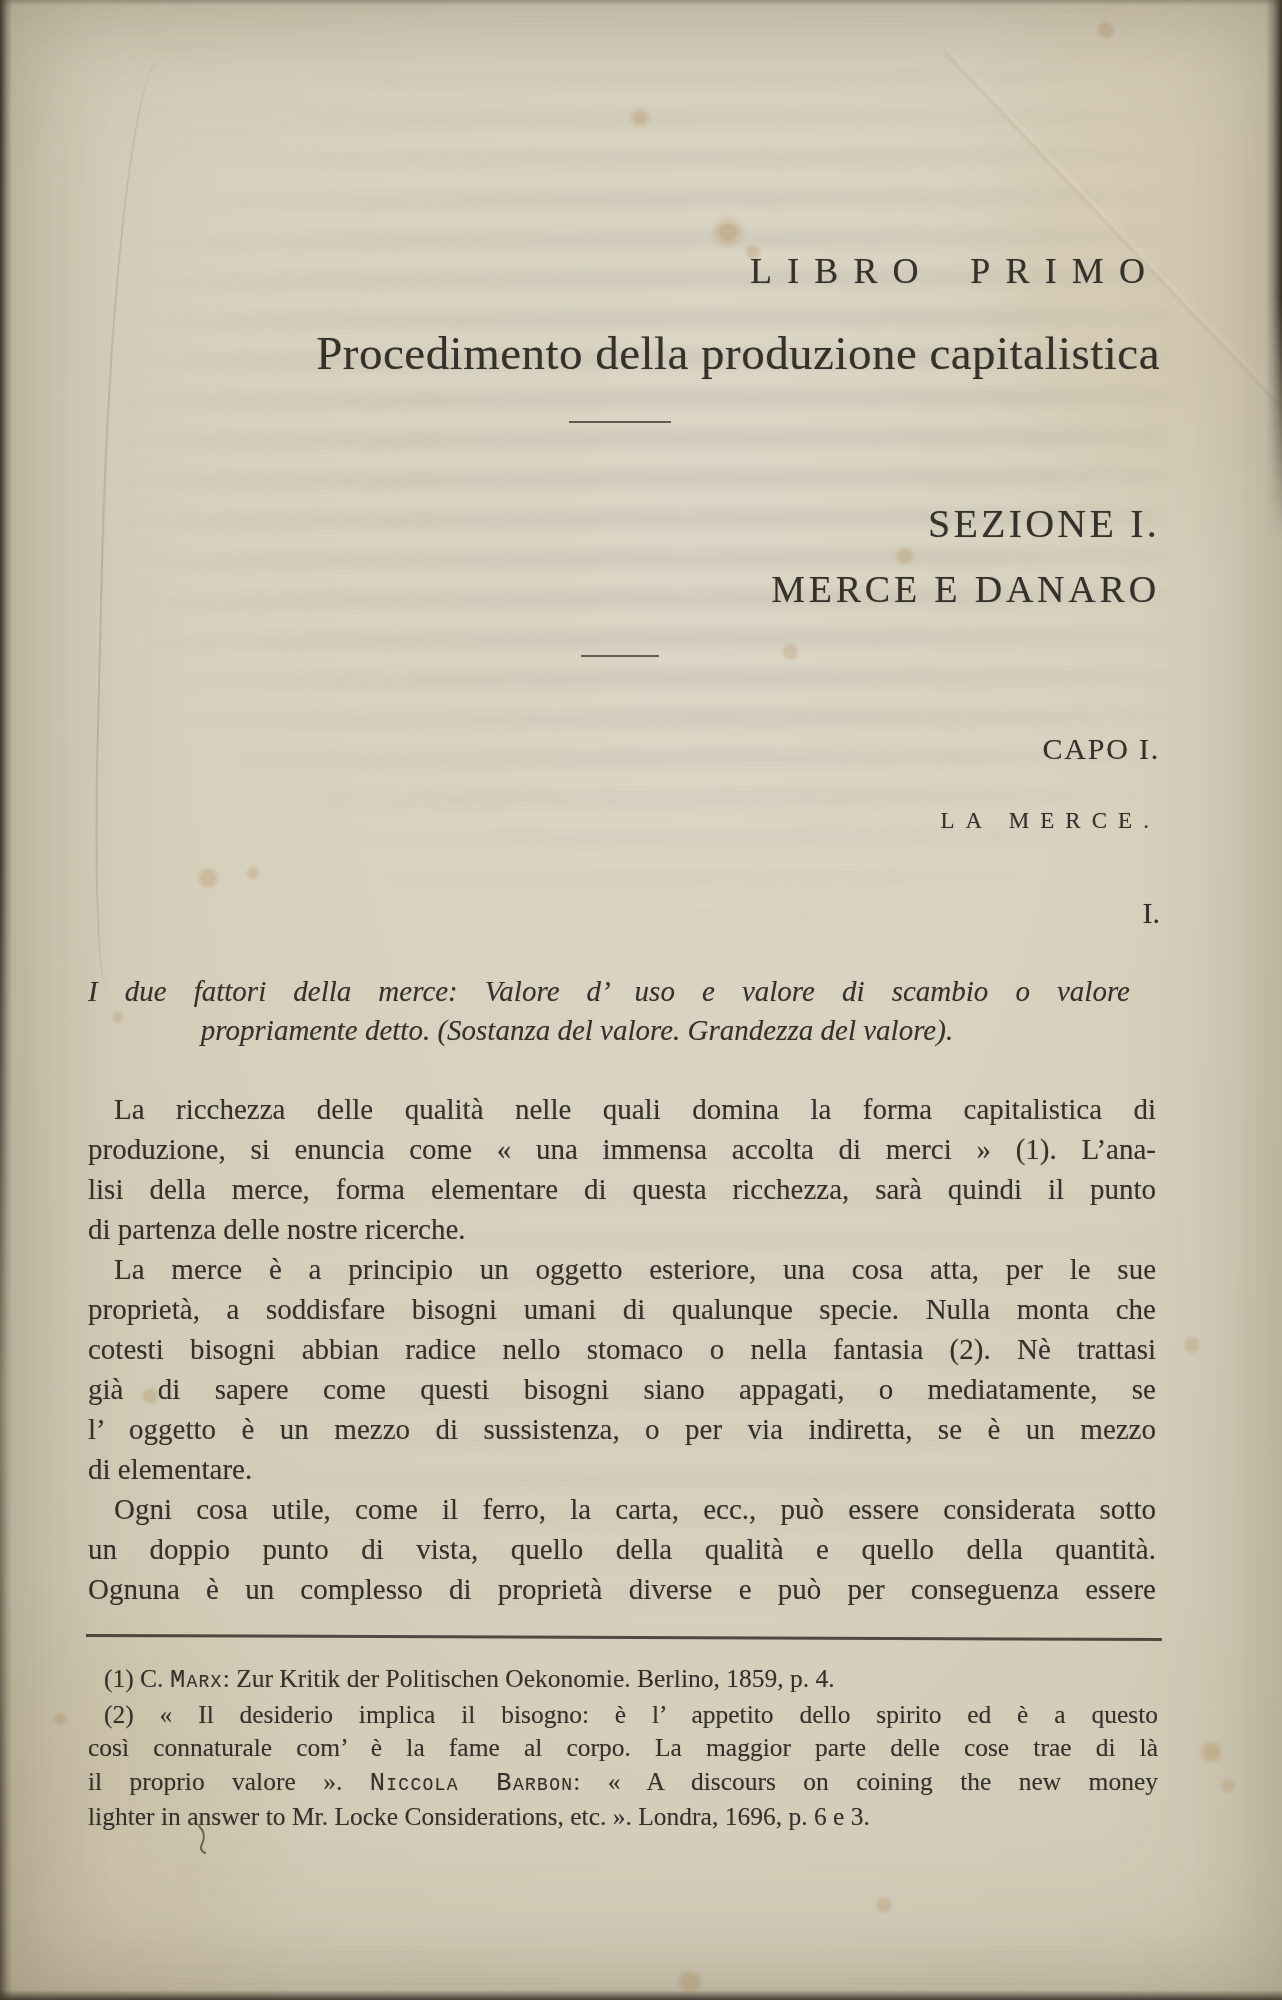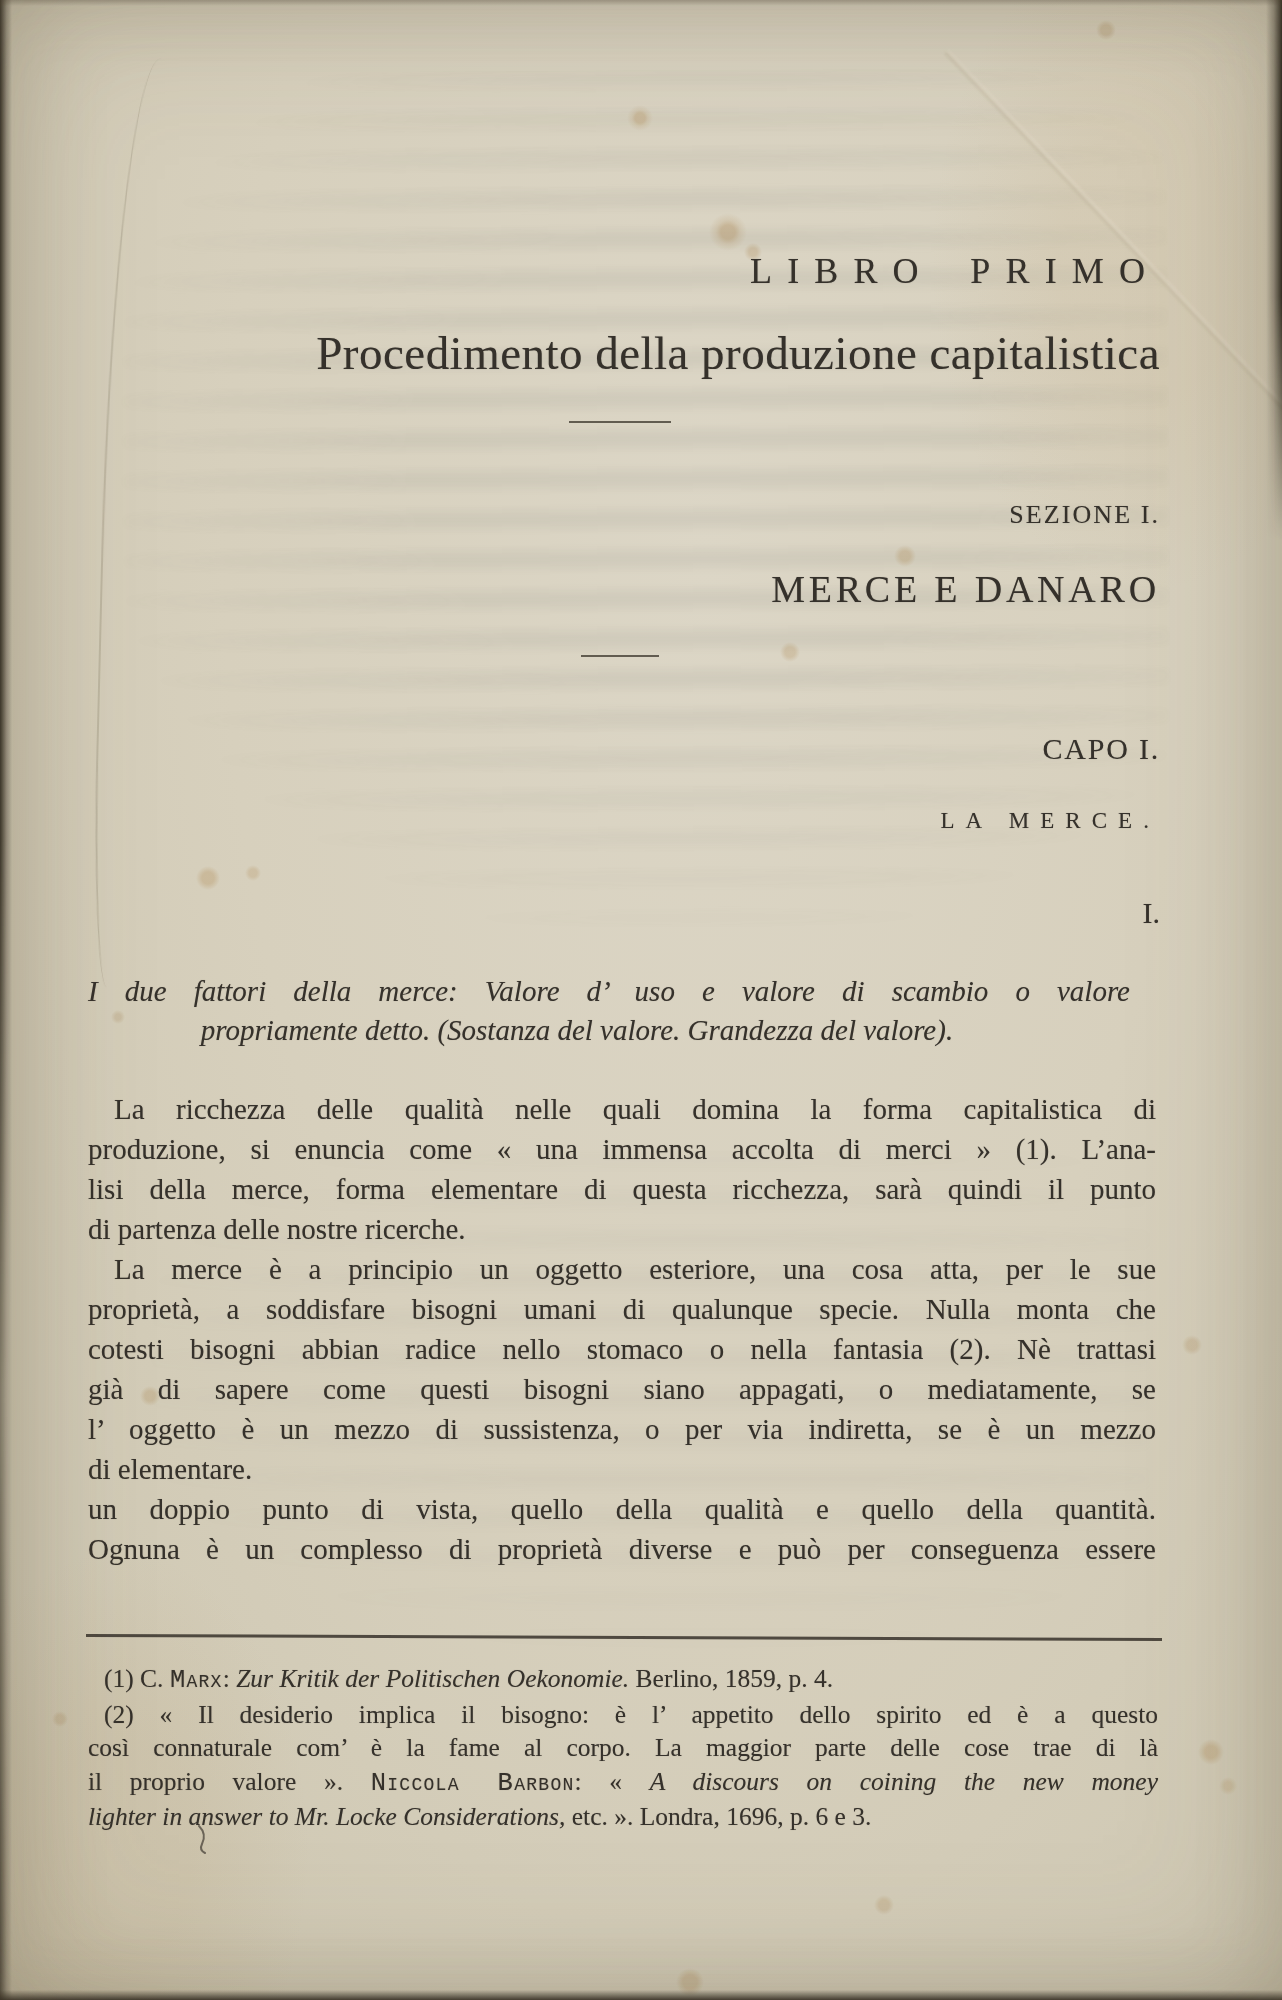--- a/index.html
+++ b/index.html
@@ -69,21 +69,21 @@
                inset 35px 0 80px rgba(110,96,70,0.14),
                inset -25px 0 70px rgba(110,96,70,0.10);}
 
   .stray-mark{position:absolute;left:193px;top:1820px;pointer-events:none;opacity:.75;}
 
   
   .c{position:absolute;left:40px;width:1120px;text-align:right;
      text-shadow:0 0 1px rgba(52,47,40,0.35);}
   .t-libro{top:250px;font-size:36px;letter-spacing:0.42em;word-spacing:0.35em;}
   .t-proc{top:326px;font-size:47px;letter-spacing:0.01em;}
-  .t-sez{top:500px;font-size:26px;letter-spacing:0.08em;}
+  .t-sez{top:500px;font-size:40px;letter-spacing:0.08em;}
   .t-merce-danaro{top:567px;font-size:38px;letter-spacing:0.10em;}
   .t-capo{top:732px;font-size:30px;letter-spacing:0.06em;}
   .t-lamerce{top:808px;font-size:23px;letter-spacing:0.48em;}
   .t-numeral{top:896px;font-size:30px;}
 
   .hrule{position:absolute;left:50%;height:2px;background:#4c463c;opacity:.85;}
   .rule-1{top:421px;width:102px;margin-left:-72px;}
   .rule-2{top:655px;width:78px;margin-left:-60px;}
 
   .arg{position:absolute;left:88px;top:972px;width:1068px;
@@ -99,21 +99,21 @@
   .bline.indent{text-indent:26px;}
 
   .fnrule{position:absolute;left:86px;top:1636px;width:1076px;height:3px;
        background:#3c372f;transform:rotate(0.22deg);opacity:.88;}
 
   .footnotes{position:absolute;left:88px;top:1662px;width:1070px;
        font-size:25.5px;line-height:33.5px;text-shadow:0 0 1px rgba(52,47,40,0.3);}
   .fline{text-align:justify;text-align-last:justify;}
   .fline.noflush{text-align-last:left;}
   .fline.indent{text-indent:16px;}
-  .seg-italic{font-style:italic;}
+  .seg-italic{}
   .seg-smallcaps{font-variant:small-caps;letter-spacing:0.05em;font-family:Liberation Mono, monospace;}
 </style>
 </head>
 <body>
 
 <div class="page">
 
   <div class="ghost ghost-top"></div>
   <div class="ghost ghost-mid"></div>
   <div class="spots"></div>
@@ -141,20 +141,21 @@
       <div class="bline indent">La ricchezza delle qualità nelle quali domina la forma capitalistica di</div>
       <div class="bline">produzione, si enuncia come « una immensa accolta di merci » (1). L’ana-</div>
       <div class="bline">lisi della merce, forma elementare di questa ricchezza, sarà quindi il punto</div>
       <div class="bline noflush">di partenza delle nostre ricerche.</div>
       <div class="bline indent">La merce è a principio un oggetto esteriore, una cosa atta, per le sue</div>
       <div class="bline">proprietà, a soddisfare bisogni umani di qualunque specie. Nulla monta che</div>
       <div class="bline">cotesti bisogni abbian radice nello stomaco o nella fantasia (2). Nè trattasi</div>
       <div class="bline">già di sapere come questi bisogni siano appagati, o mediatamente, se</div>
       <div class="bline">l’ oggetto è un mezzo di sussistenza, o per via indiretta, se è un mezzo</div>
       <div class="bline noflush">di elementare.</div>
+      <div class="bline indent">Ogni cosa utile, come il ferro, la carta, ecc., può essere considerata sotto</div>
       <div class="bline">un doppio punto di vista, quello della qualità e quello della quantità.</div>
       <div class="bline">Ognuna è un complesso di proprietà diverse e può per conseguenza essere</div>
     </div>
 
   <div class="fnrule"></div>
   <div class="footnotes">
       <div class="fline indent noflush"><span class="">(1) C. </span><span class="seg-smallcaps">Marx</span><span class="">: </span><span class="seg-italic">Zur Kritik der Politischen Oekonomie.</span><span class=""> Berlino, 1859, p. 4.</span></div>
       <div class="fline indent"><span class="">(2) « Il desiderio implica il bisogno: è l’ appetito dello spirito ed è a questo</span></div>
       <div class="fline"><span class="">così connaturale com’ è la fame al corpo. La maggior parte delle cose trae di là</span></div>
       <div class="fline"><span class="">il proprio valore ». </span><span class="seg-smallcaps">Niccola Barbon</span><span class="">: « </span><span class="seg-italic">A discours on coining the new money</span></div>

